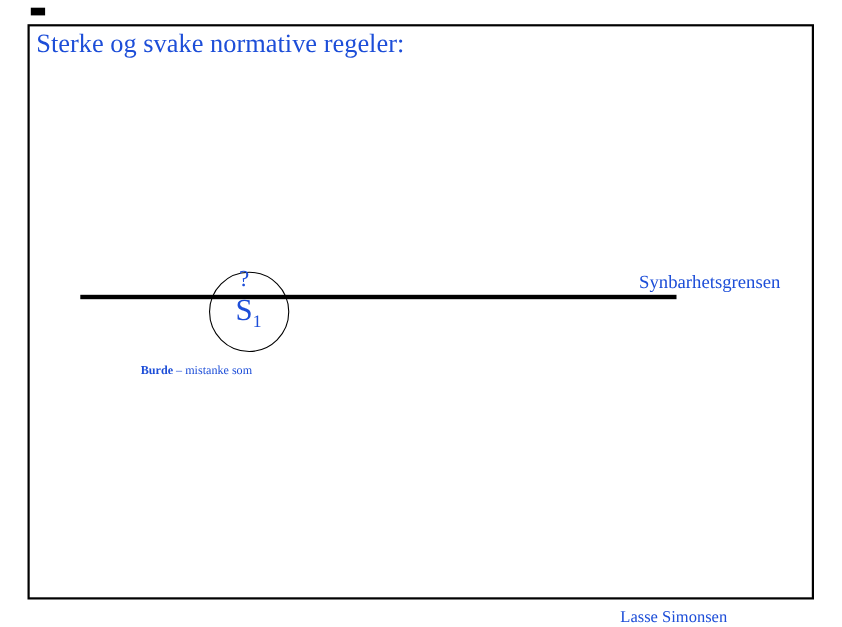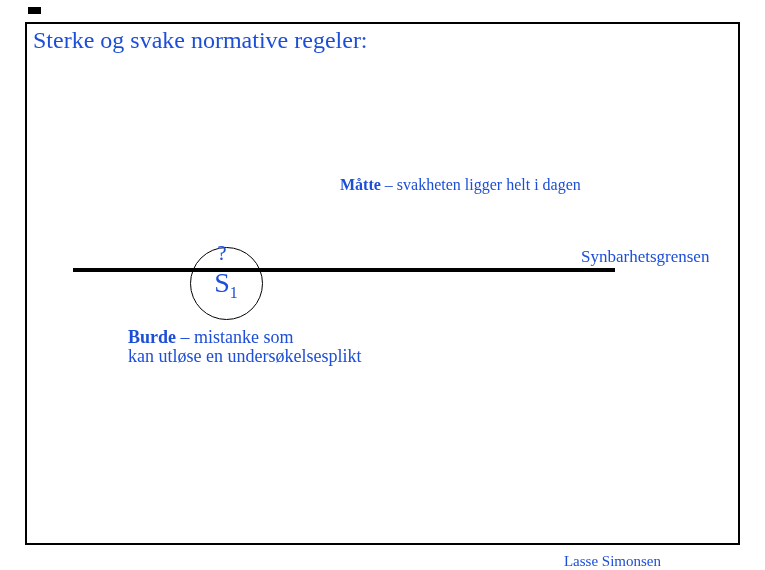--- a/index.html
+++ b/index.html
@@ -22,21 +22,21 @@
   .title{
     position:absolute;left:33px;top:27px;margin:0;
     font-size:24px;font-weight:normal;line-height:1.15;
   }
   .annot-top{
     position:absolute;left:340px;top:175px;
     font-size:16px;line-height:19px;white-space:nowrap;
   }
   .annot-bottom{
     position:absolute;left:128px;top:328px;
-    font-size:18px;line-height:19px;white-space:nowrap;
+    font-size:11px;line-height:19px;white-space:nowrap;
   }
   .b{font-weight:bold;}
   .hline{
     position:absolute;left:73px;top:268px;width:542px;height:4px;
     background:#000;
   }
   .circle{
     position:absolute;box-sizing:border-box;
     border:1px solid #000;border-radius:50%;background:transparent;
   }
@@ -68,33 +68,31 @@
 <body>
 
 <div class="page">
 
   <div class="corner-mark"></div>
 
   <div class="frame"></div>
 
   <h1 class="title">Sterke og svake normative regeler:</h1>
 
-  <div class="annot-top"><span class="b">Måtte</span><span> – svakheten ligger helt i dagen</span></div>
 
   <div class="hline"></div>
 
 
   <div class="circle s1"></div>
 
   <div class="qmark">?</div>
 
   <div class="s1label"><span>S</span><sub>1</sub></div>
 
   <div class="boundary">Synbarhetsgrensen</div>
 
   <div class="annot-bottom">
     <div><span class="b">Burde</span><span> – mistanke som</span></div>
-    <div>kan utløse en undersøkelsesplikt</div>
   </div>
 
   <div class="footer">Lasse Simonsen</div>
 
 </div>
 
 </body></html>

